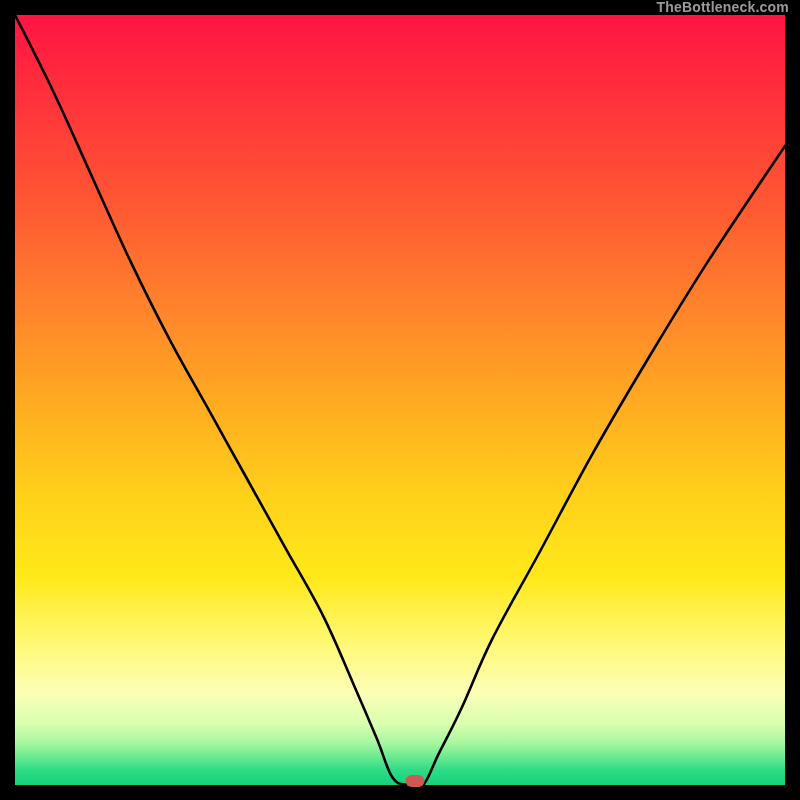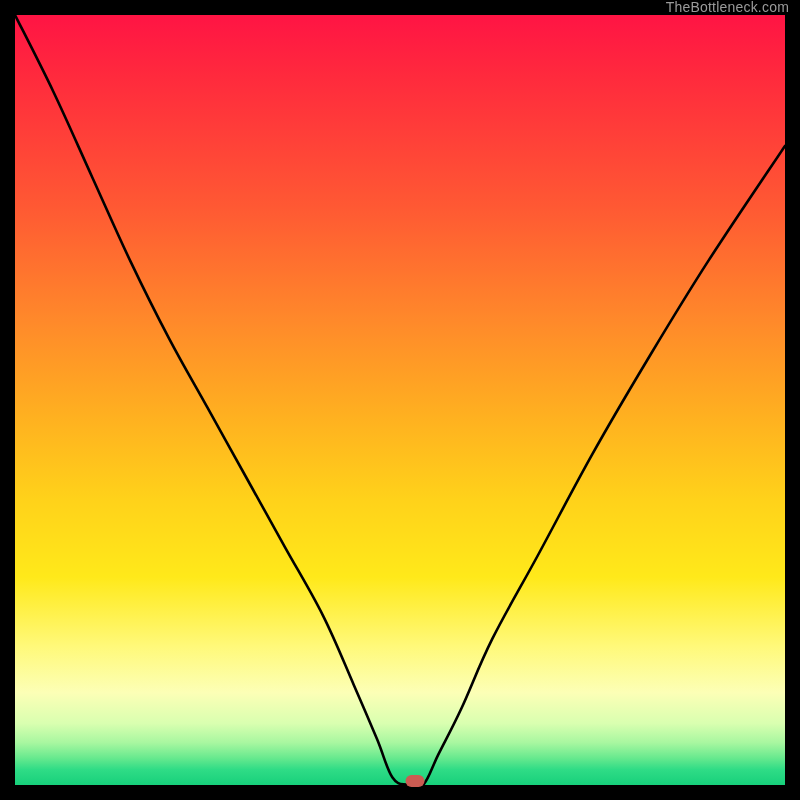--- a/index.html
+++ b/index.html
@@ -53,21 +53,21 @@
   }
   .watermark {
     position: absolute;
     top: -15px;
     right: -4px;
     height: 15px;
     line-height: 15px;
     font-size: 14px;
     color: #9a9a9a;
     letter-spacing: 0.2px;
-    font-weight: 400;
+    font-weight: 700;
   }
   .curve-svg {
     position: absolute;
     left: 0;
     top: 0;
     width: 770px;
     height: 770px;
   }
   .marker {
     position: absolute;

